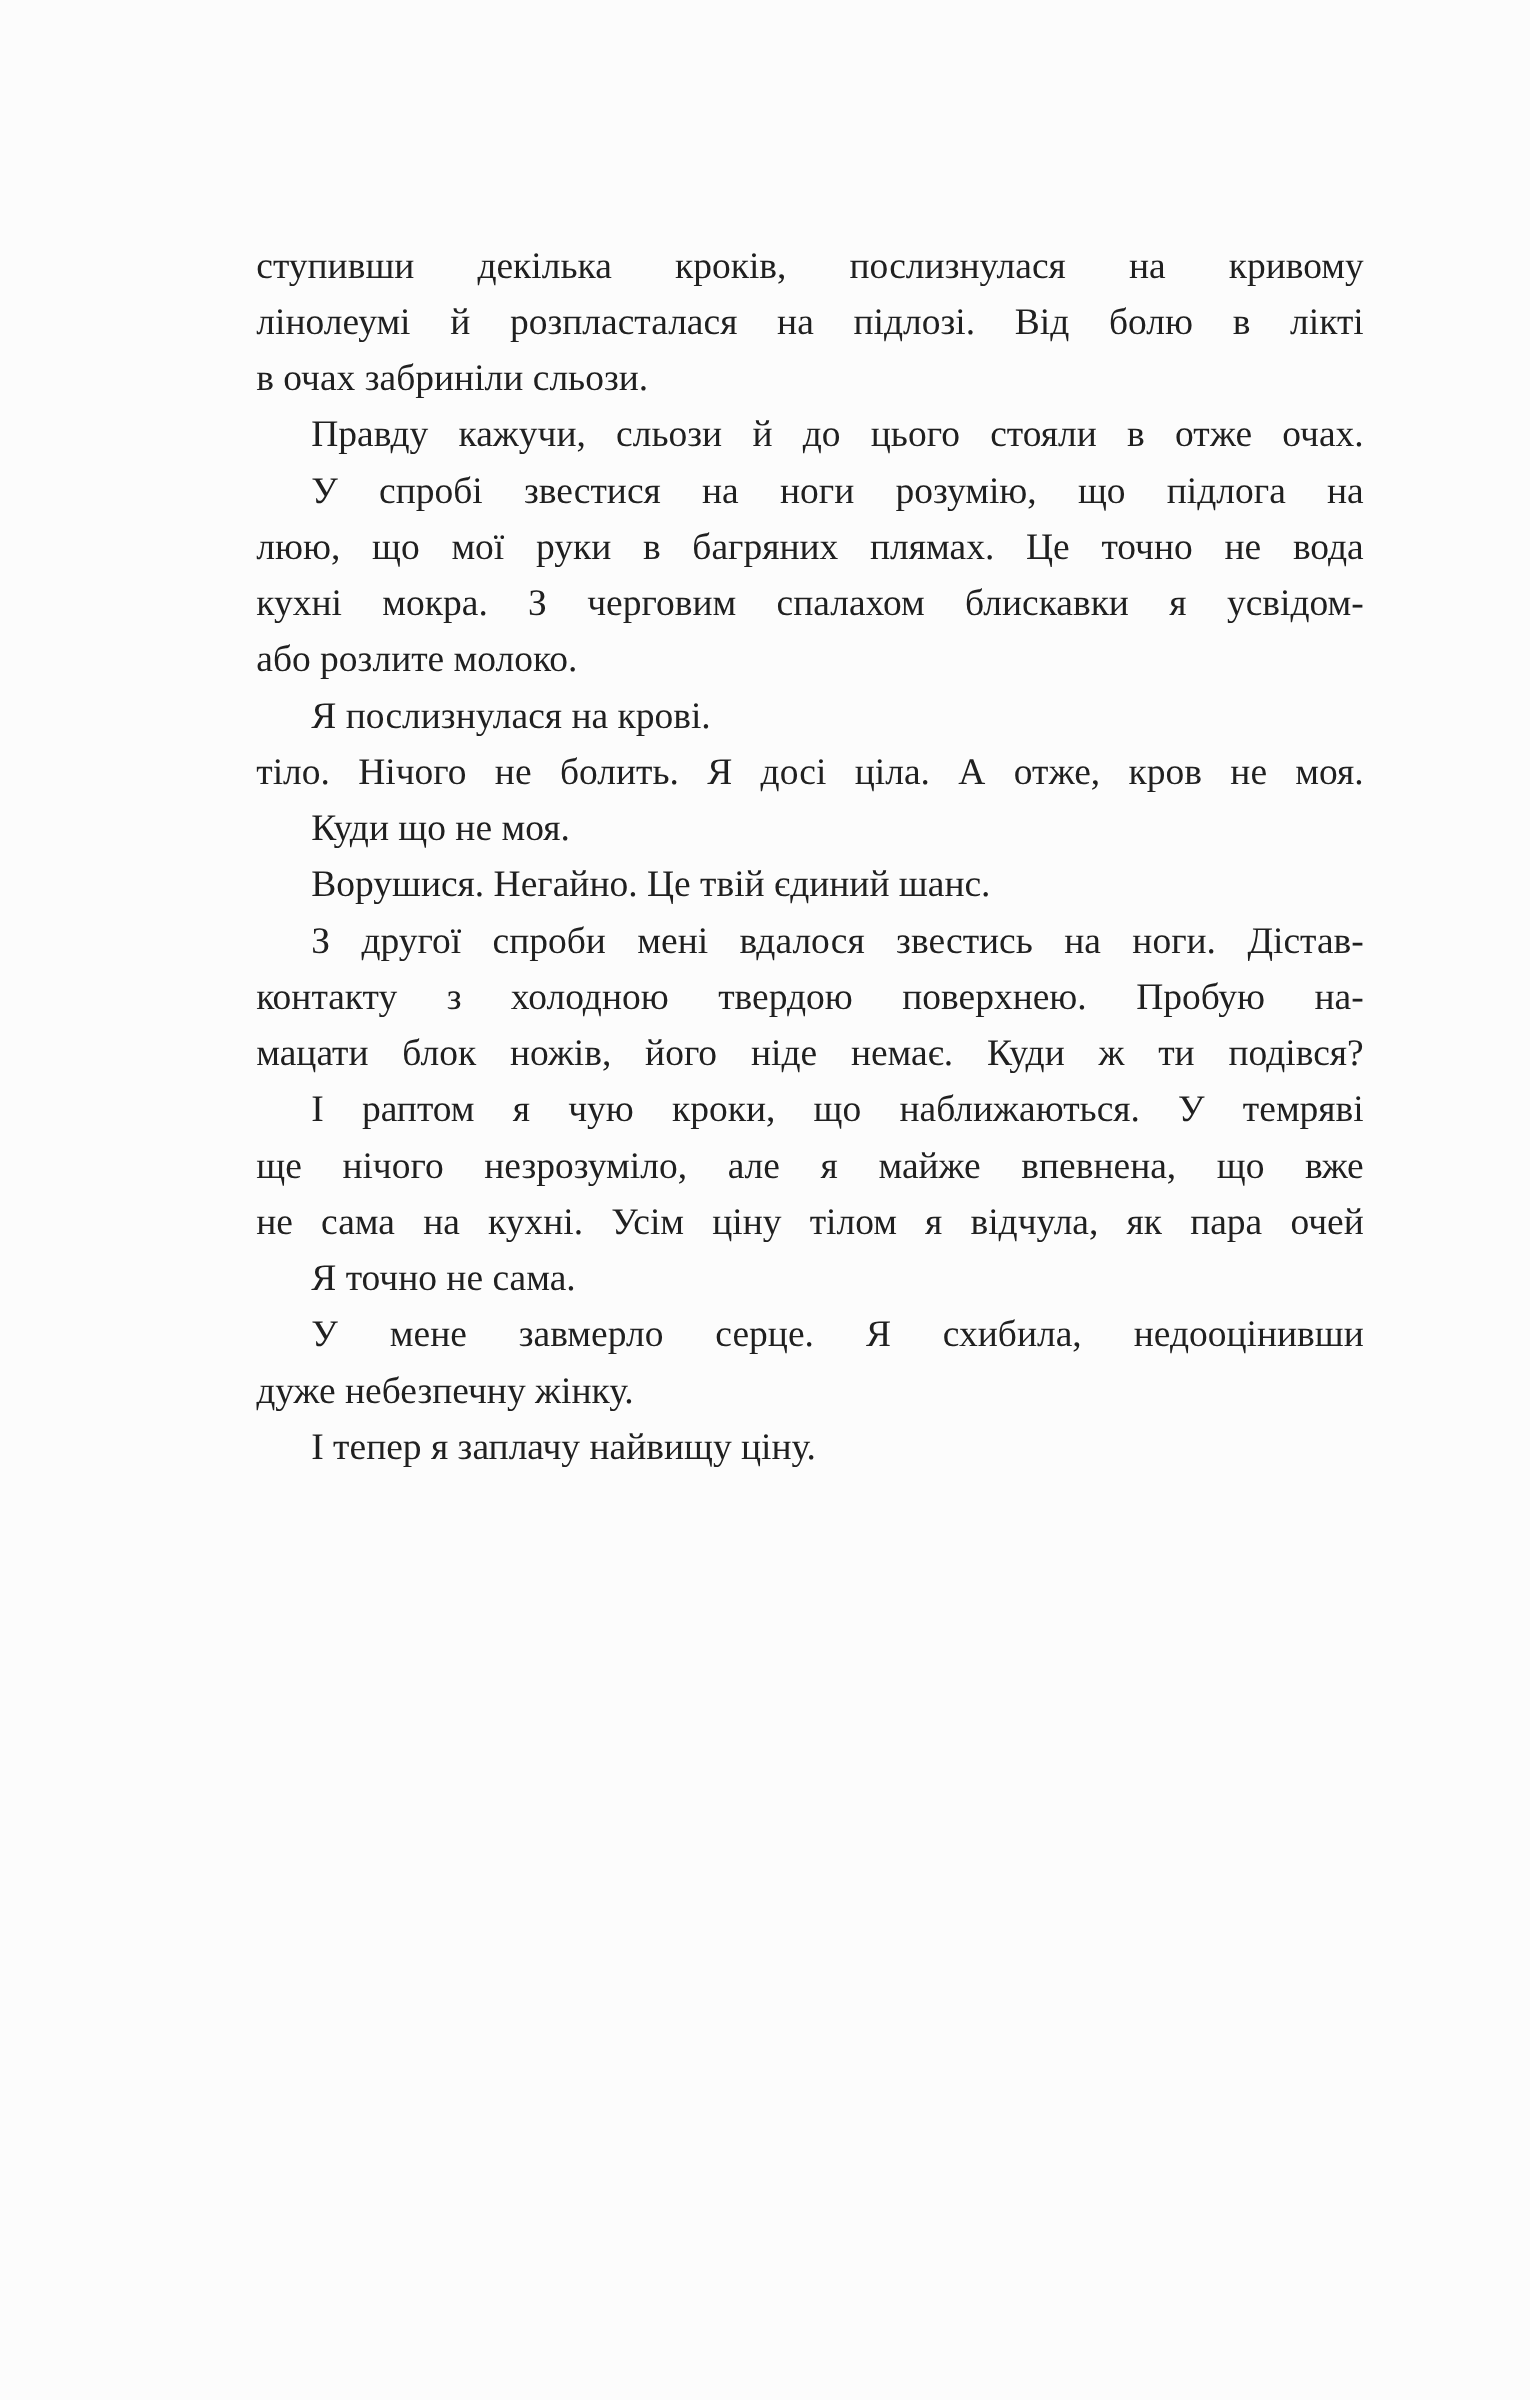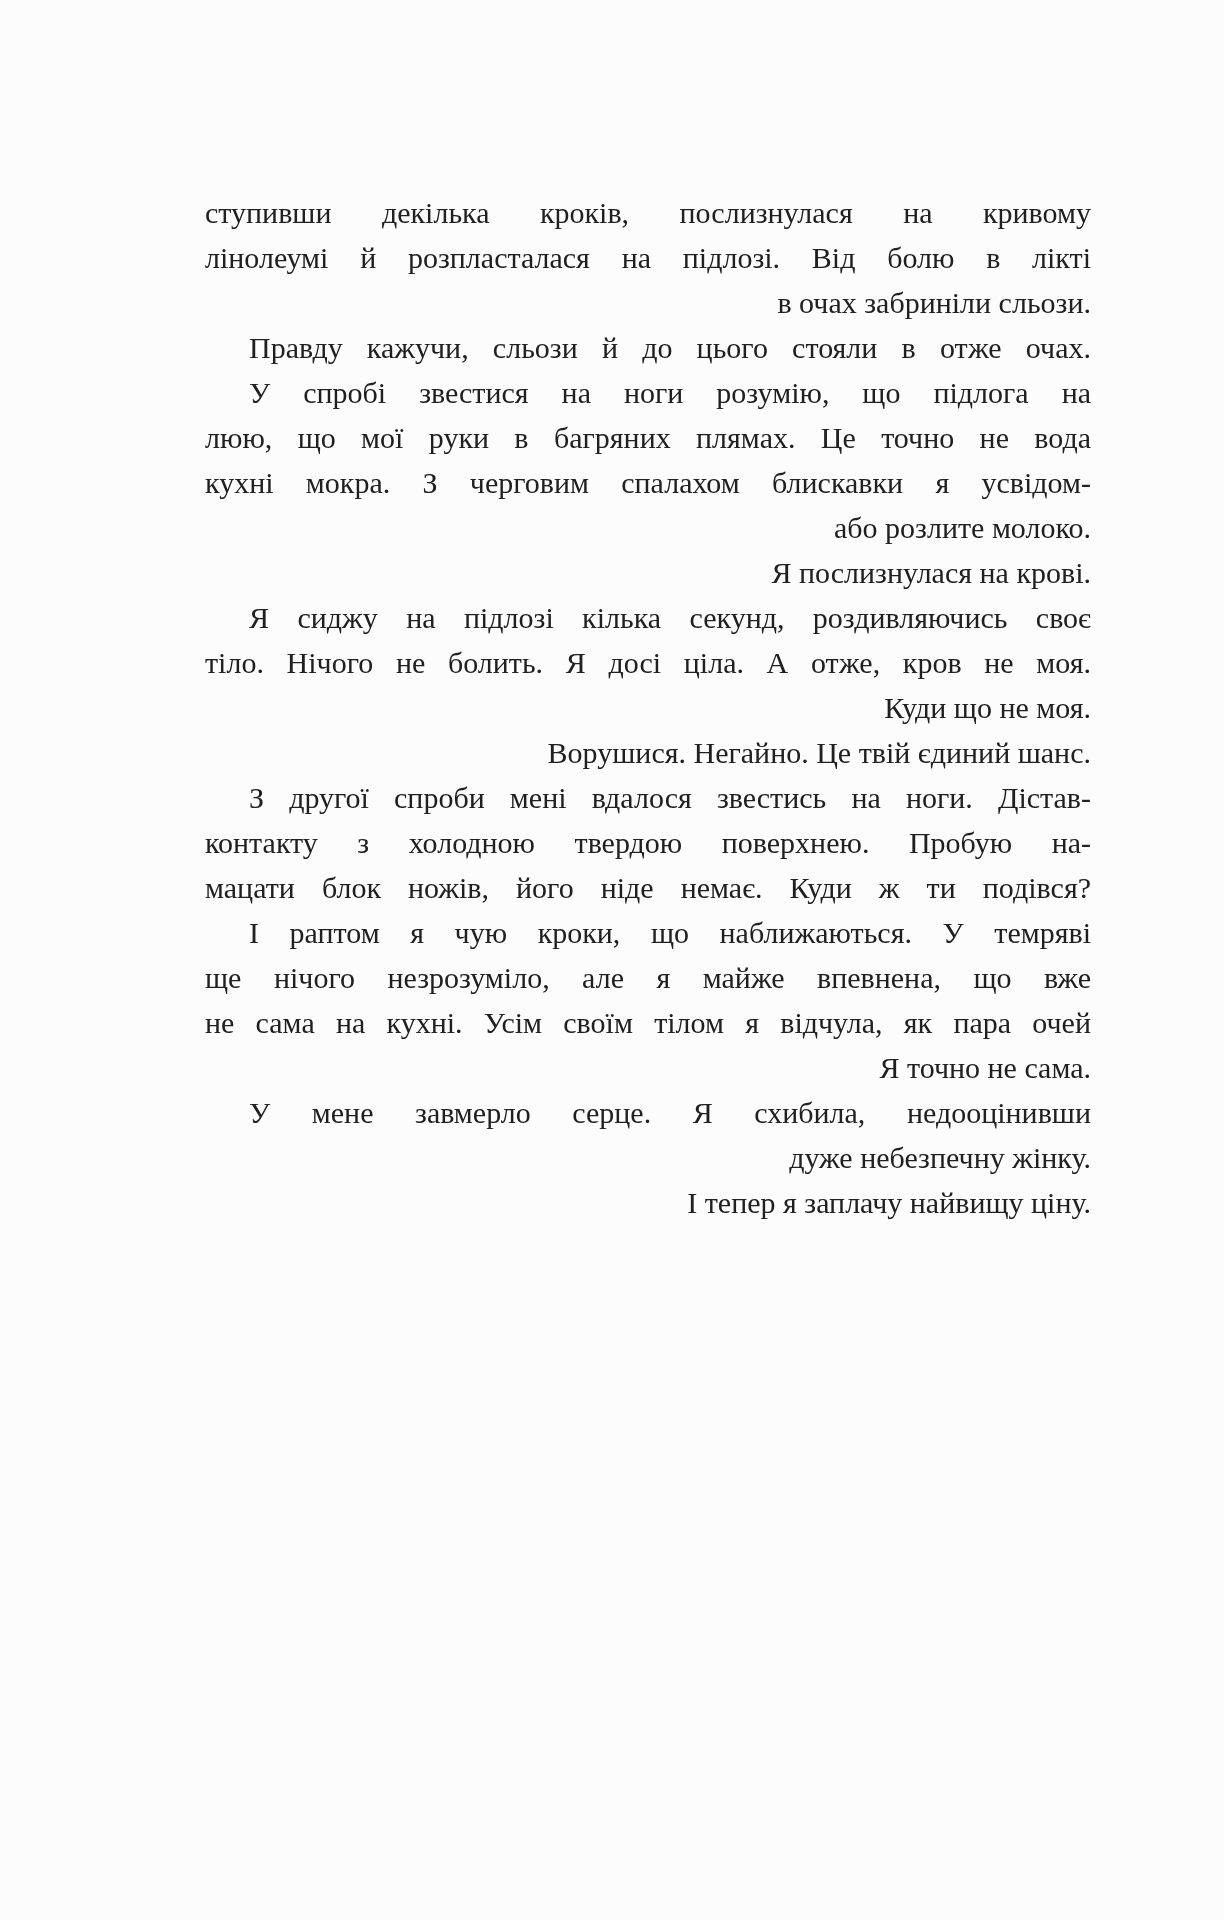--- a/index.html
+++ b/index.html
@@ -24,21 +24,21 @@
     left: 205px;
     top: 190px;
     width: 886px;
     color: #202020;
     font-size: 30px;
     line-height: 45px;
   }
   .text-line {
     height: 45px;
     overflow: hidden;
-    text-align: right;
+    text-align: left;
     text-rendering: optimizeLegibility;
   }
   .text-line.justify {
     text-align: justify;
   }
   .text-line.justify::after {
     content: "";
     display: inline-block;
     width: 100%;
     height: 0;
@@ -54,28 +54,27 @@
   <div class="text-block" style="color: rgb(32, 32, 32);">
       <div class="text-line justify">ступивши декілька кроків, послизнулася на кривому</div>
       <div class="text-line justify">лінолеумі й розпласталася на підлозі. Від болю в лікті</div>
       <div class="text-line">в очах забриніли сльози.</div>
       <div class="text-line justify indent">Правду кажучи, сльози й до цього стояли в отже очах.</div>
       <div class="text-line justify indent">У спробі звестися на ноги розумію, що підлога на</div>
       <div class="text-line justify">люю, що мої руки в багряних плямах. Це точно не вода</div>
       <div class="text-line justify">кухні мокра. З черговим спалахом блискавки я усвідом-</div>
       <div class="text-line">або розлите молоко.</div>
       <div class="text-line indent">Я послизнулася на крові.</div>
-      <div class="text-line justify indent">Я сиджу на підлозі кілька секунд, роздивляючись своє</div>
       <div class="text-line justify">тіло. Нічого не болить. Я досі ціла. А отже, кров не моя.</div>
       <div class="text-line indent">Куди що не моя.</div>
       <div class="text-line indent">Ворушися. Негайно. Це твій єдиний шанс.</div>
       <div class="text-line justify indent">З другої спроби мені вдалося звестись на ноги. Дістав-</div>
       <div class="text-line justify">контакту з холодною твердою поверхнею. Пробую на-</div>
       <div class="text-line justify">мацати блок ножів, його ніде немає. Куди ж ти подівся?</div>
       <div class="text-line justify indent">І раптом я чую кроки, що наближаються. У темряві</div>
       <div class="text-line justify">ще нічого незрозуміло, але я майже впевнена, що вже</div>
-      <div class="text-line justify">не сама на кухні. Усім своїм тілом я відчула, як пара очей</div>
+      <div class="text-line justify">не сама на кухні. Усім ціну тілом я відчула, як пара очей</div>
       <div class="text-line indent">Я точно не сама.</div>
       <div class="text-line justify indent">У мене завмерло серце. Я схибила, недооцінивши</div>
       <div class="text-line">дуже небезпечну жінку.</div>
       <div class="text-line indent">І тепер я заплачу найвищу ціну.</div>
     </div>
 </div>
 
 </body></html>

